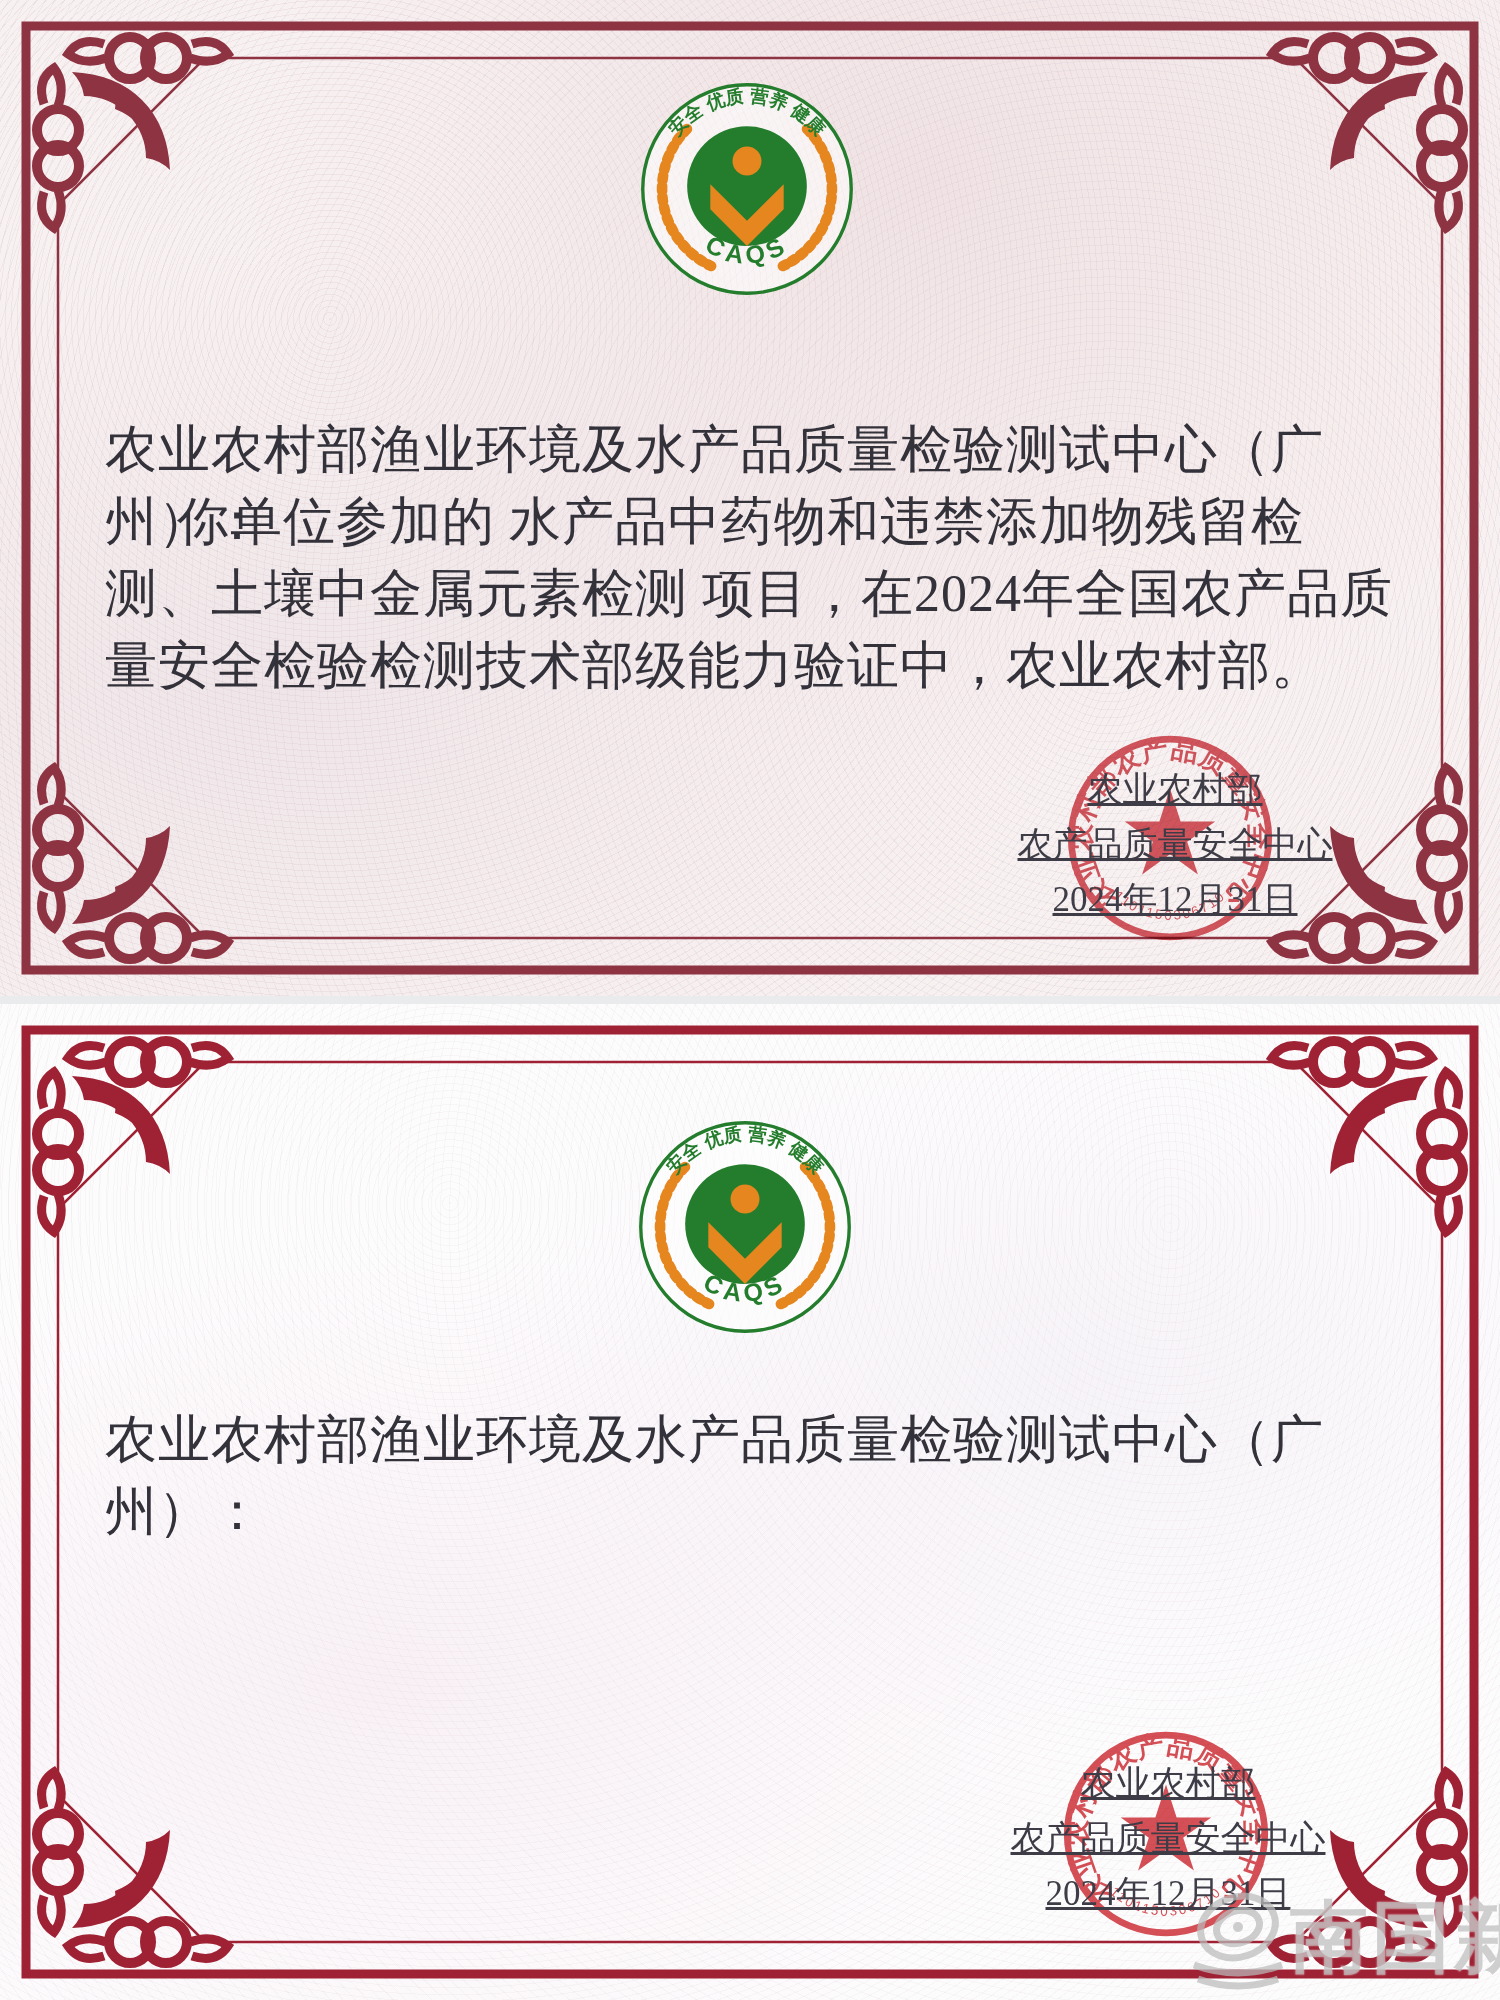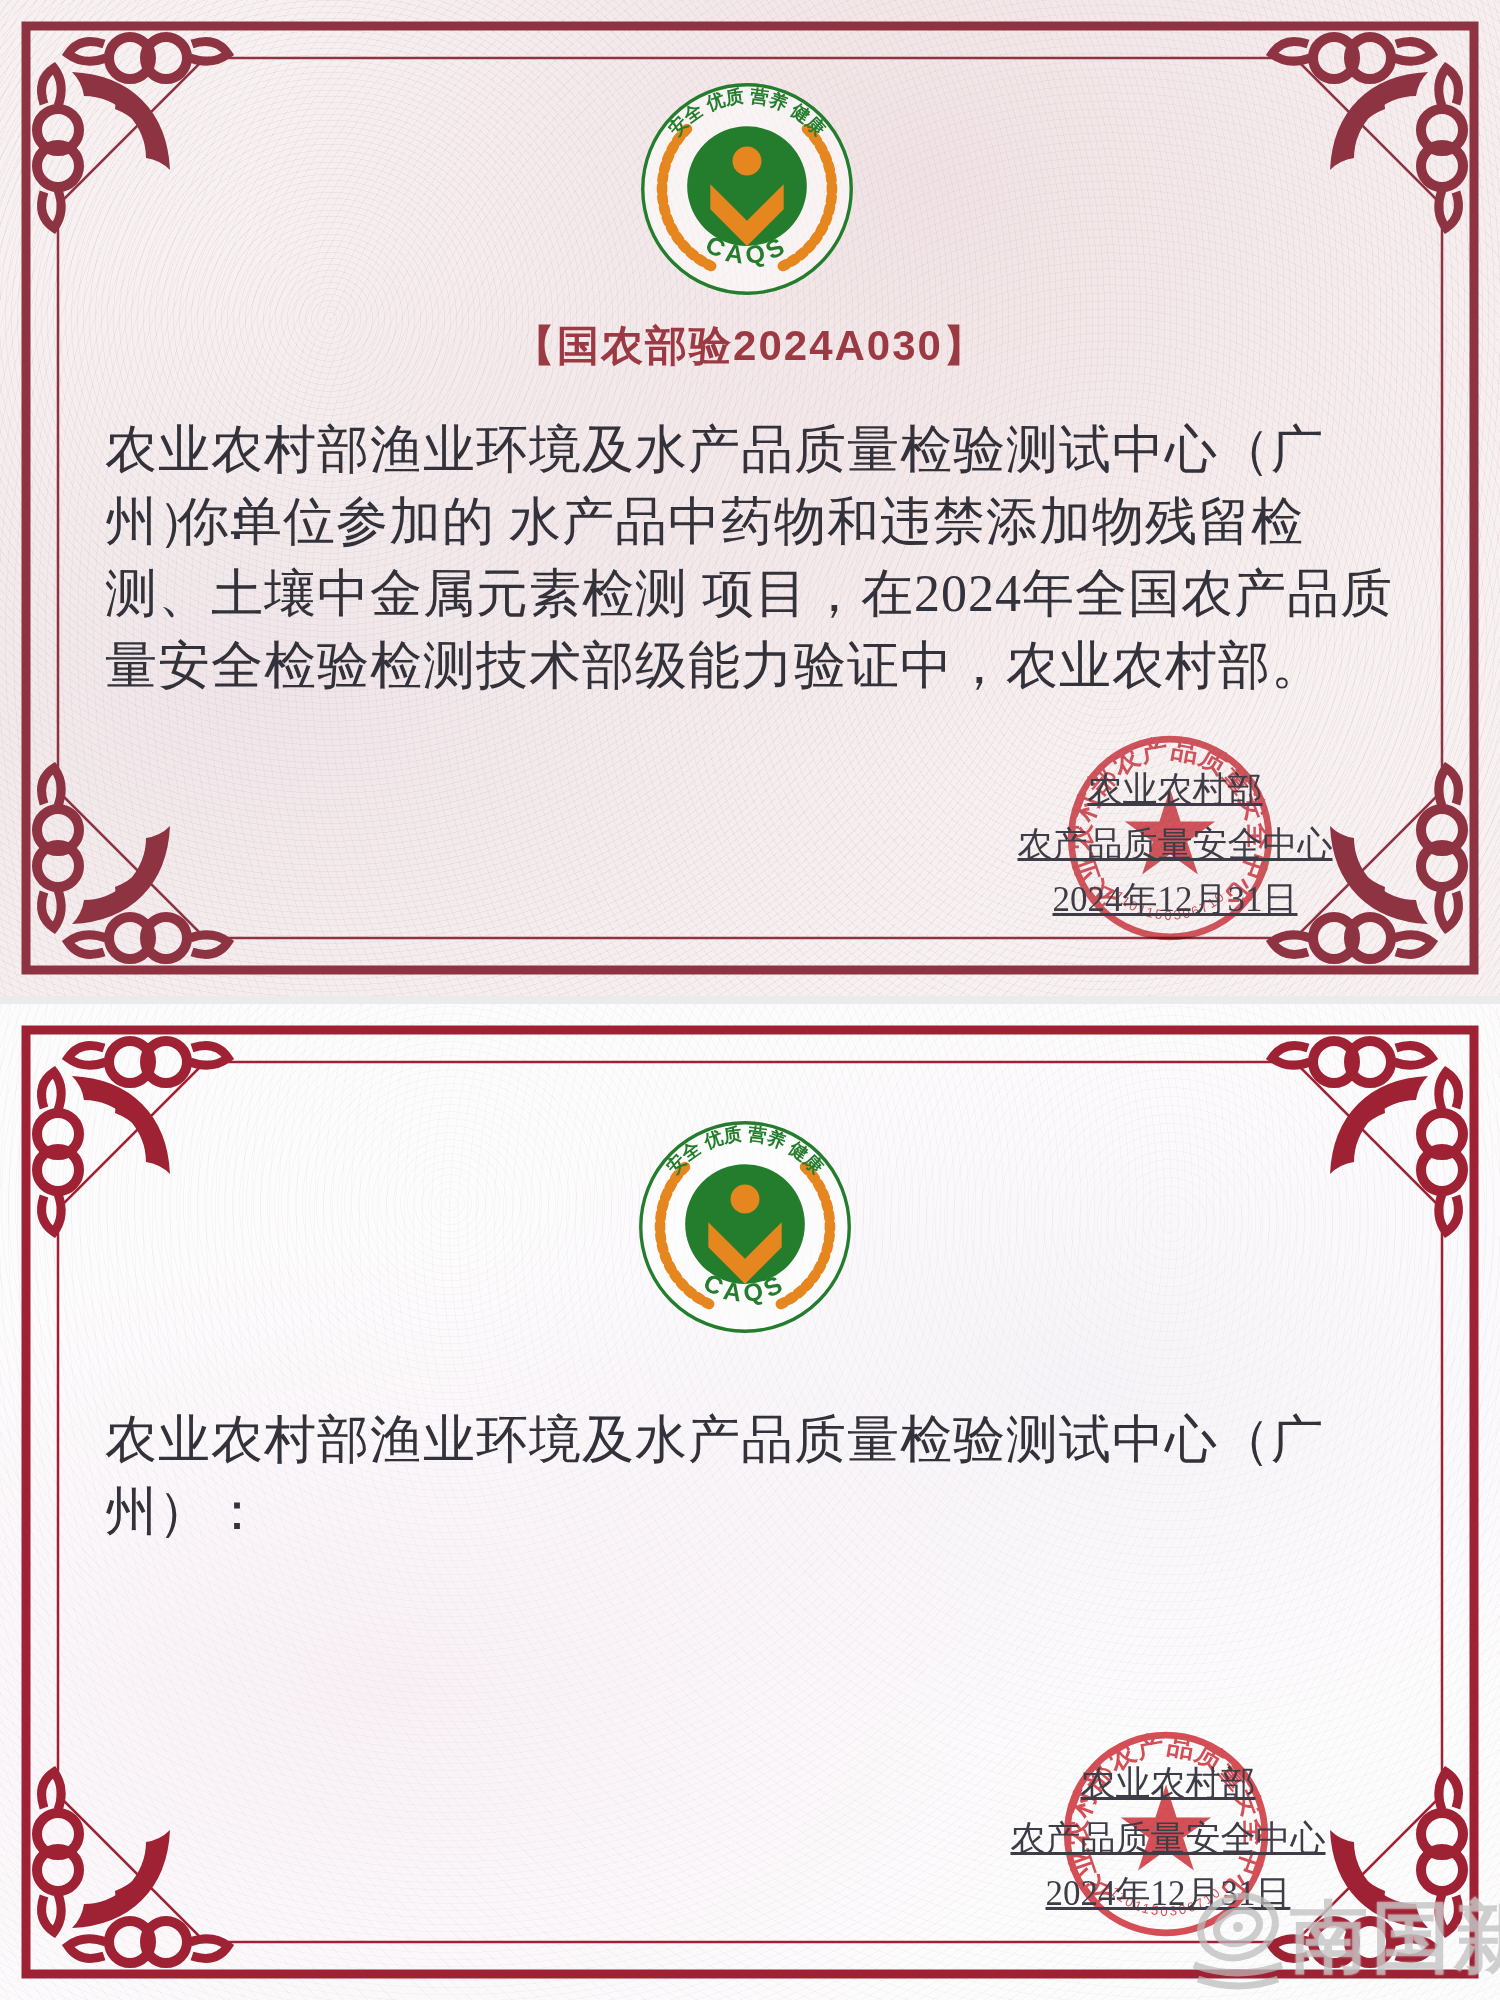--- a/index.html
+++ b/index.html
@@ -110,21 +110,20 @@
     <circle cx="115" cy="86" r="15" fill="#e5861f"></circle>
     <path d="M77,110 L115,148 L153,110 L153,136 L115,174 L77,136 Z" fill="#e5861f"></path>
     <text font-family="Liberation Sans, sans-serif" font-size="19" font-weight="700" fill="#237d2c" text-anchor="middle">
       <textPath href="#arcTop1" startOffset="50%">安全 优质 营养 健康</textPath>
     </text>
     <text font-family="Liberation Sans, sans-serif" font-size="26" font-weight="700" letter-spacing="5" fill="#237d2c" text-anchor="middle">
       <textPath href="#arcBot1" startOffset="50%">CAQS</textPath>
     </text>
   </svg>
 
-  <div class="title">【国农部验2024A030】</div>
 
   <div class="bodytext addressee">农业农村部渔业环境及水产品质量检验测试中心（广州）：</div>
   <p class="bodytext para" style="margin:0">你单位参加的 水产品中药物和违禁添加物残留检测、土壤中金属元素检测 项目，在2024年全国农产品质量安全检验检测技术部级能力验证中，农业农村部。</p>
 
   <div class="sigblock">
     <div>农业农村部</div>
     <div>农产品质量安全中心</div>
     <div>2024年12月31日</div>
   </div>
 

